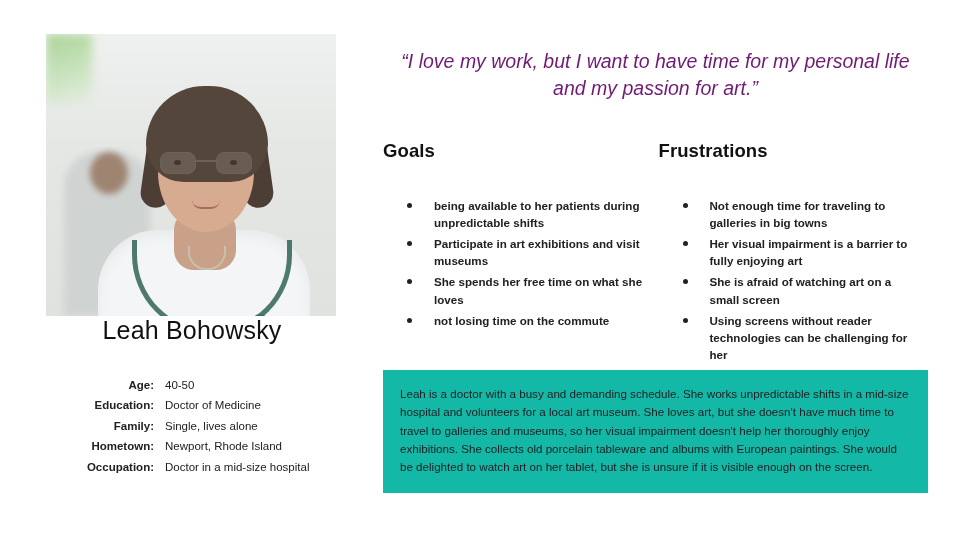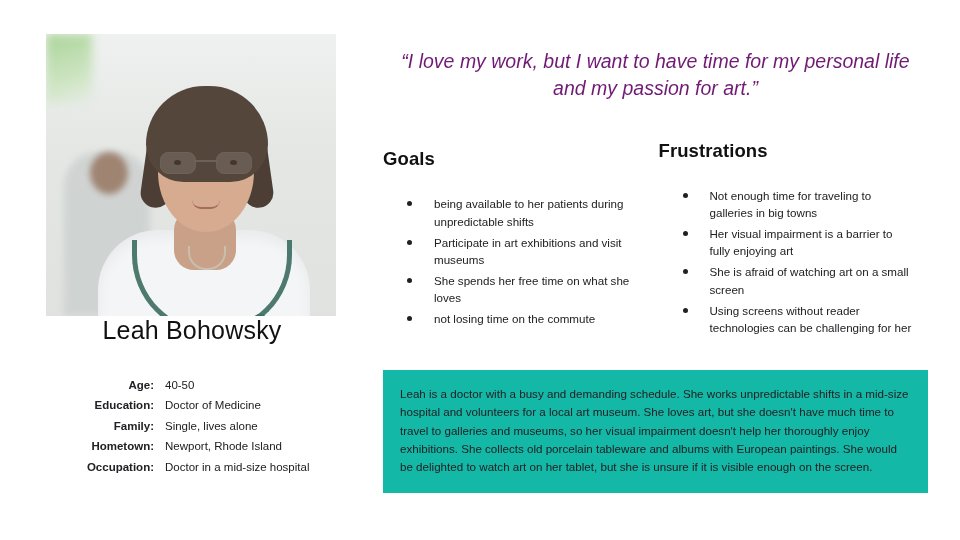--- a/index.html
+++ b/index.html
@@ -238,40 +238,40 @@
     font-size: 19.5px;
     font-style: italic;
     line-height: 1.38;
     color: #701a75;
     padding: 0 6px;
   }
 
   .columns {
     display: flex;
     margin-top: 38px;
-    align-items: center;
   }
   .col {
     width: 50%;
     box-sizing: border-box;
   }
   .col.right-side {
     padding-left: 3px;
   }
   .col h2 {
     margin: 0;
     font-size: 18.5px;
     font-weight: bold;
     color: #111;
     letter-spacing: .1px;
   }
   ul.bullets {
-    margin: 25px 0 0 0;
+    margin: 35px 0 0 0;
     padding: 0 12px 0 24px;
     list-style: none;
+    font-weight: bold;
   }
   ul.bullets li {
     position: relative;
     font-size: 11.6px;
     line-height: 1.48;
     color: #202124;
     margin-bottom: 4px;
     padding-left: 27px;
   }
   ul.bullets li::before {

